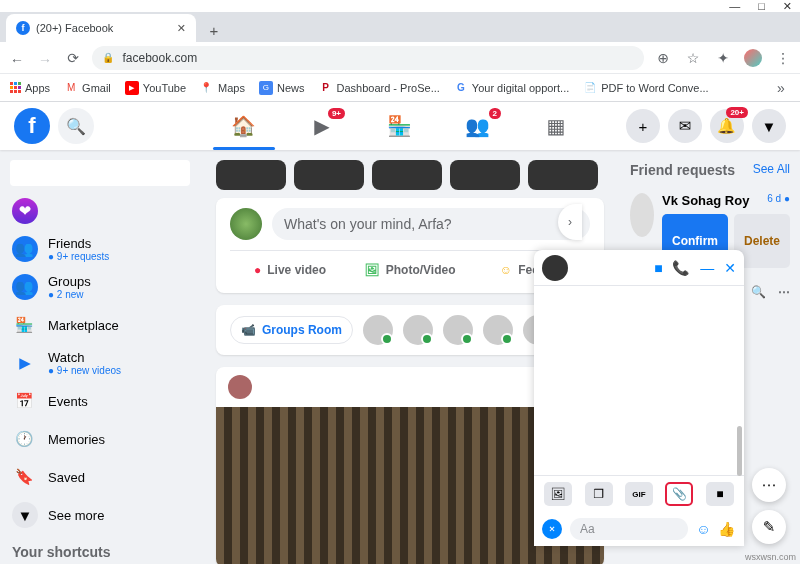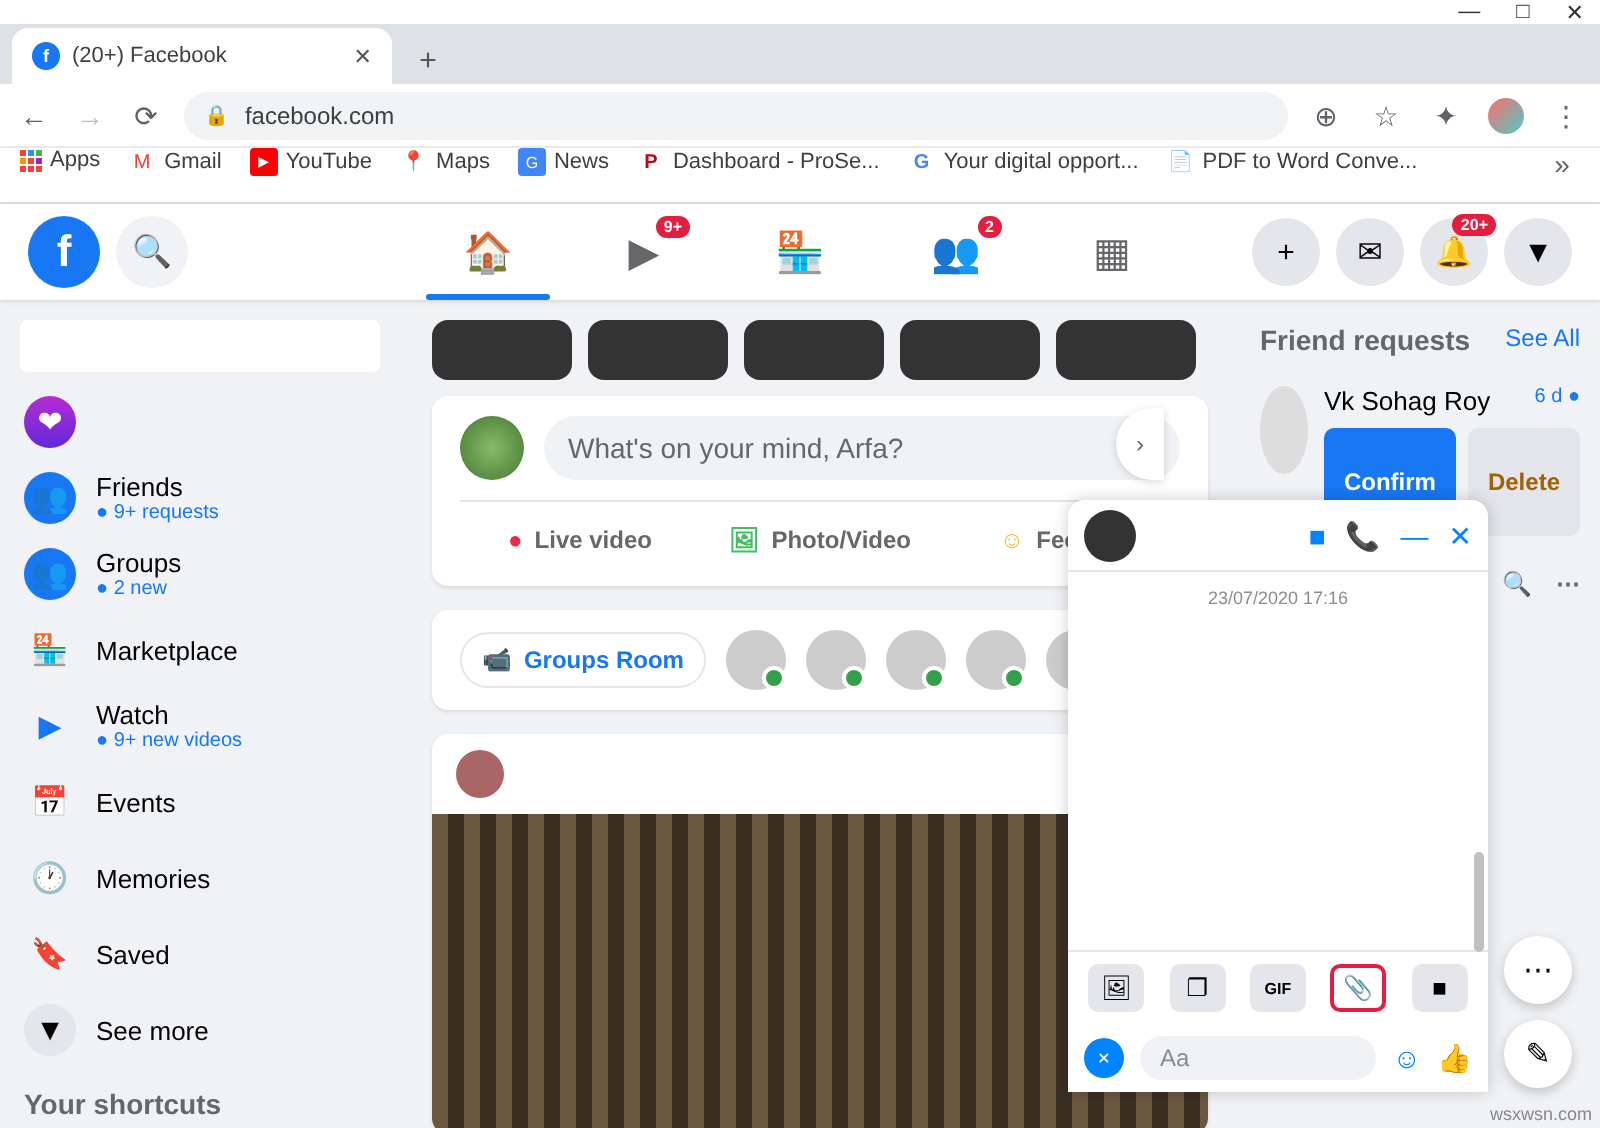--- a/index.html
+++ b/index.html
@@ -11,21 +11,21 @@
 .favicon{width:14px;height:14px;border-radius:50%;background:#1877f2;display:flex;align-items:center;justify-content:center;color:#fff;font-size:9px;font-weight:bold}
 .tab-title{font-size:11px;color:#3c4043;flex:1;white-space:nowrap;overflow:hidden}
 .tab-close{font-size:11px;color:#555}
 .newtab{width:24px;height:24px;display:flex;align-items:center;justify-content:center;font-size:15px;color:#555;margin-left:6px}
 .addrbar{height:32px;background:#fff;display:flex;align-items:center;padding:0 8px;gap:10px;border-bottom:1px solid #e8eaed}
 .nav-icon{font-size:14px;color:#5f6368;width:18px;text-align:center}
 .url-box{flex:1;background:#f1f3f4;border-radius:14px;height:24px;display:flex;align-items:center;padding:0 10px;gap:8px;font-size:12px;color:#3c4043}
 .lock{font-size:10px}
 .addr-right{display:flex;gap:12px;align-items:center}
 .prof{width:18px;height:18px;border-radius:50%;background:linear-gradient(135deg,#ff6b6b,#4ecdc4)}
-.bookmarks{height:28px;background:#fff;display:flex;align-items:flex-start;padding:0 10px;gap:14px;border-bottom:1px solid #dadce0;font-size:11px;color:#3c4043}
+.bookmarks{height:28px;background:#fff;display:flex;align-items:center;padding:0 10px;gap:14px;border-bottom:1px solid #dadce0;font-size:11px;color:#3c4043}
 .bk{display:flex;align-items:center;gap:4px;white-space:nowrap}
 .bk-icon{width:14px;height:14px;display:flex;align-items:center;justify-content:center;font-size:10px}
 .apps-icon{display:grid;grid-template-columns:repeat(3,3px);grid-gap:1px}
 .apps-icon span{width:3px;height:3px;background:#f44336}
 .apps-icon span:nth-child(2){background:#2196f3}.apps-icon span:nth-child(3){background:#4caf50}
 .apps-icon span:nth-child(4){background:#ff9800}.apps-icon span:nth-child(6){background:#9c27b0}
 .fb-header{height:48px;background:#fff;box-shadow:0 1px 2px rgba(0,0,0,.1);display:flex;align-items:center;padding:0 14px;position:relative}
 .fb-logo{width:36px;height:36px;border-radius:50%;background:#1877f2;color:#fff;display:flex;align-items:center;justify-content:center;font-size:22px;font-weight:bold}
 .fb-search{width:36px;height:36px;border-radius:50%;background:#f0f2f5;margin-left:8px;display:flex;align-items:center;justify-content:center;color:#65676b}
 .fb-tabs{position:absolute;left:50%;transform:translateX(-50%);display:flex;gap:8px}
@@ -54,21 +54,21 @@
 .room{padding:10px 14px;display:flex;align-items:center;gap:10px}
 .room-btn{border:1px solid #e4e6eb;border-radius:18px;padding:6px 10px;font-size:12px;color:#1877f2;font-weight:600;display:flex;gap:6px;align-items:center}
 .room-av{width:30px;height:30px;border-radius:50%;background:#ccc;position:relative}
 .room-av::after{content:'';position:absolute;bottom:0;right:0;width:8px;height:8px;background:#31a24c;border:2px solid #fff;border-radius:50%}
 .post-img{height:160px;background:repeating-linear-gradient(90deg,#6b5840 0 8px,#3a2f22 8px 16px);border-radius:0 0 8px 8px}
 .rightcol{width:180px;padding:12px 10px;font-size:13px}
 .rc-head{display:flex;justify-content:space-between;color:#65676b;font-weight:600;margin-bottom:15px;font-size:14px}
 .rc-link{color:#1877f2;font-size:12px;font-weight:normal}
 .fr-req{display:flex;gap:8px;align-items:flex-start}
 .fr-av{width:44px;height:44px;border-radius:50%;background:#ddd}
-.fr-name{font-size:13px;font-weight:400}
+.fr-name{font-size:13px;font-weight:700}
 .fr-time{font-size:10px;color:#1877f2;float:right}
 .fr-btns{display:flex;gap:6px;margin-top:6px}
 .btn{font-size:12px;padding:20px 10px;border-radius:5px;font-weight:600;border:none}
 .btn-p{background:#1877f2;color:#fff}
 .btn-s{background:#e4e6eb;color:#a16207}
 .contacts-head{display:flex;justify-content:space-between;align-items:center;color:#65676b;font-weight:600;margin-top:16px;font-size:14px}
 .ch-icons{display:flex;gap:12px;font-size:12px}
 .chat{position:absolute;bottom:18px;right:56px;width:210px;height:296px;background:#fff;border-radius:8px 8px 0 0;box-shadow:0 0 8px rgba(0,0,0,.2);display:flex;flex-direction:column}
 .chat-head{height:36px;display:flex;align-items:center;padding:0 8px;border-bottom:1px solid #e4e6eb}
 .chat-av{width:26px;height:26px;border-radius:50%;background:#333}
@@ -341,21 +341,20 @@
   <div class="chat-head">
     <div class="chat-av"></div>
     <div class="chat-ctrl">
       <span>■</span>
       <span>📞</span>
       <span>—</span>
       <span>✕</span>
     </div>
   </div>
   <div class="chat-body">
-    <div>23/07/2020 17:16</div>
     <div class="chat-scroll"></div>
   </div>
   <div class="chat-tools">
     <div class="tool">
         <span>🖼</span>
       </div>
     <div class="tool">
         <span>❐</span>
       </div>
     <div class="tool">

